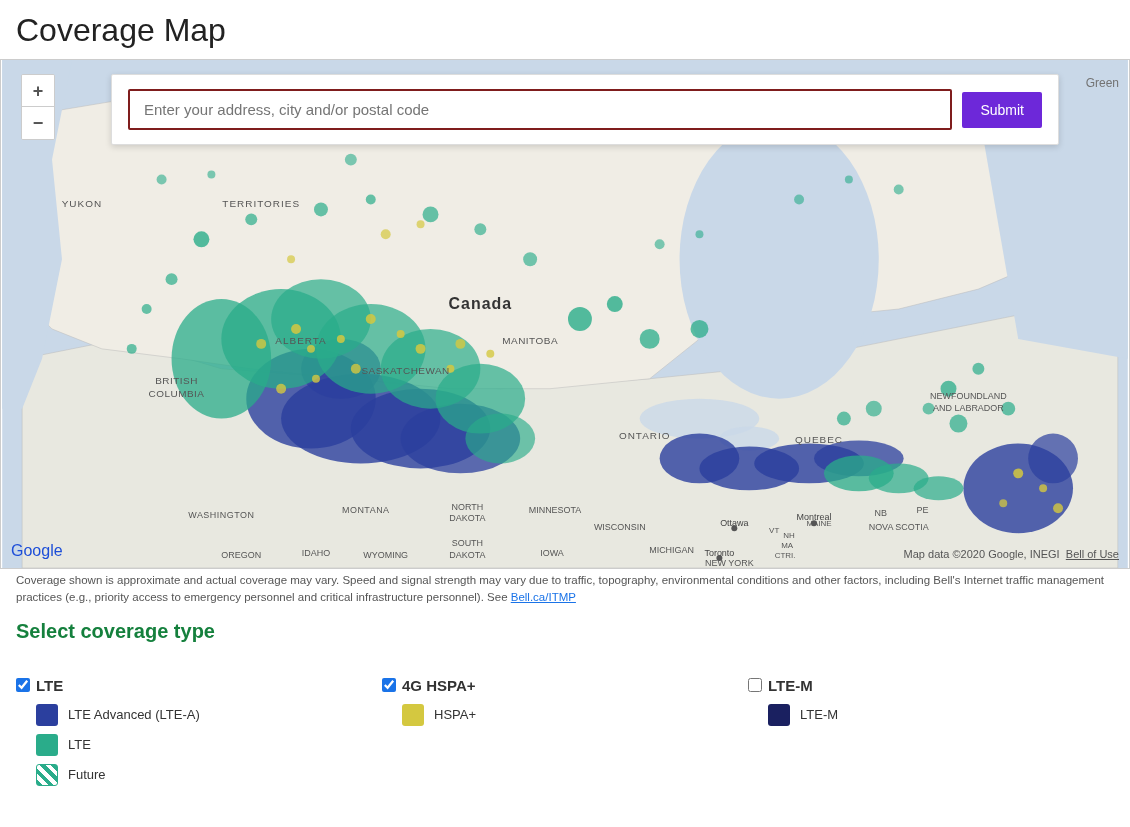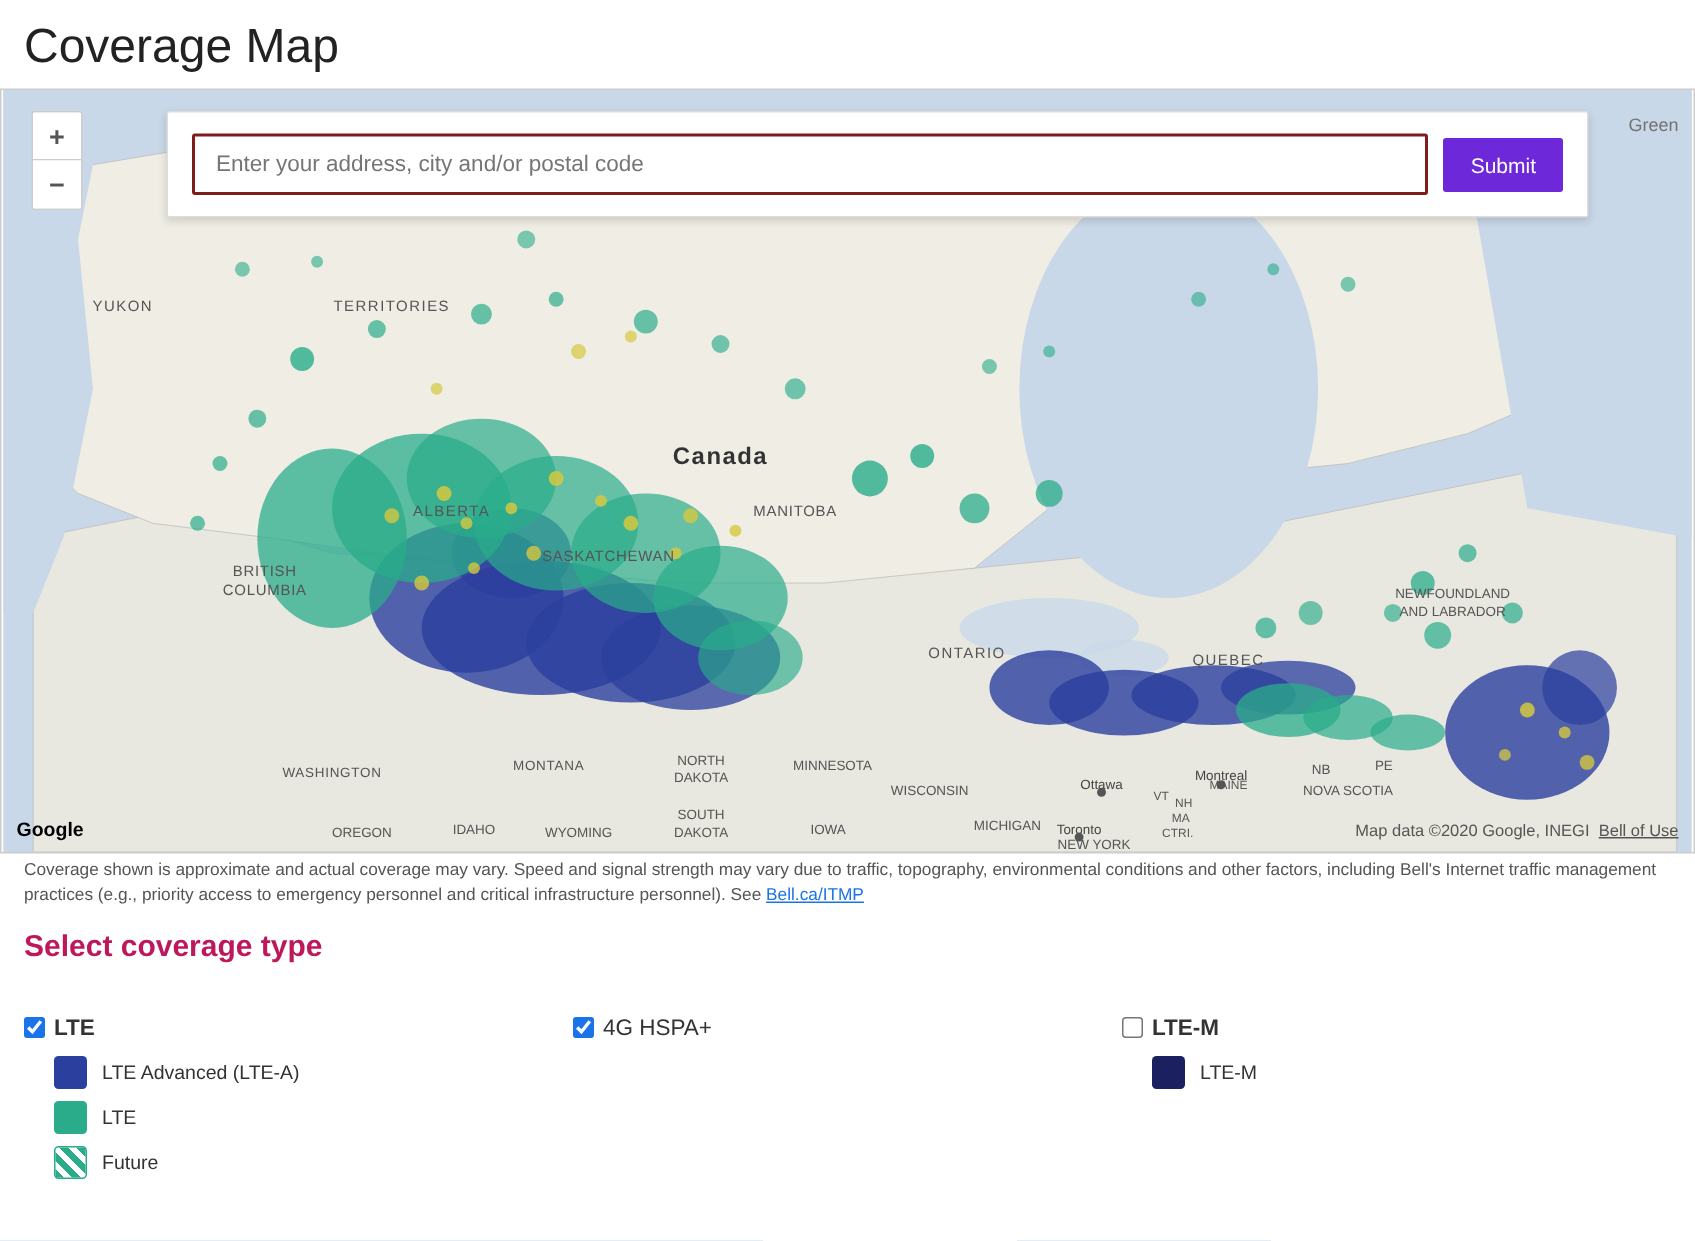--- a/index.html
+++ b/index.html
@@ -93,23 +93,23 @@
       border-bottom: 1px solid #ccc;
       line-height: 1;
     }
     .zoom-btn:last-child { border-bottom: none; }
 
     
     .google-logo {
       position: absolute;
       bottom: 8px;
       left: 10px;
-      font-size: 13px;
-      color: #000000;
-      font-weight: bold;
+      font-size: 16px;
+      color: #1d4ed8;
+      font-weight: normal;
       z-index: 5;
     }
     .map-attribution {
       position: absolute;
       bottom: 8px;
       right: 10px;
       font-size: 11px;
       color: #555;
       z-index: 5;
     }
@@ -135,21 +135,21 @@
     .disclaimer a { color: #1a73e8; }
 
     
     .coverage-section {
       padding: 10px 16px 20px;
     }
     .coverage-section h2 {
       font-size: 20px;
       font-weight: 600;
       margin-bottom: 14px;
-      color: #be185d;
+      color: #15803d;
     }
 
     .coverage-types {
       display: flex;
       gap: 0;
     }
 
     .coverage-column {
       flex: 1;
       padding-right: 30px;
@@ -404,21 +404,25 @@
       </div>
       <div class="legend-item">
         <div class="legend-swatch swatch-future"></div>
         <span>Future</span>
       </div>
     </div>
 
     <div class="coverage-column">
       <div class="coverage-type-header">
         <input type="checkbox" id="cb-hspa" checked="" style="">
-        <label for="cb-hspa" style="font-weight:normal;font-size:15px;cursor:pointer;">4G HSPA+</label>
+        <label for="cb-hspa" style="font-weight:bold;font-size:15px;cursor:pointer;">4G HSPA+</label>
+      </div>
+      <div class="legend-item">
+        <div class="legend-swatch swatch-hspa"></div>
+        <span>HSPA+</span>
       </div>
     </div>
 
     <div class="coverage-column">
       <div class="coverage-type-header">
         <input type="checkbox" id="cb-ltem" style="">
         <label for="cb-ltem" style="font-weight:bold;font-size:15px;cursor:pointer;">LTE-M</label>
       </div>
       <div class="legend-item">
         <div class="legend-swatch swatch-lte-m"></div>

